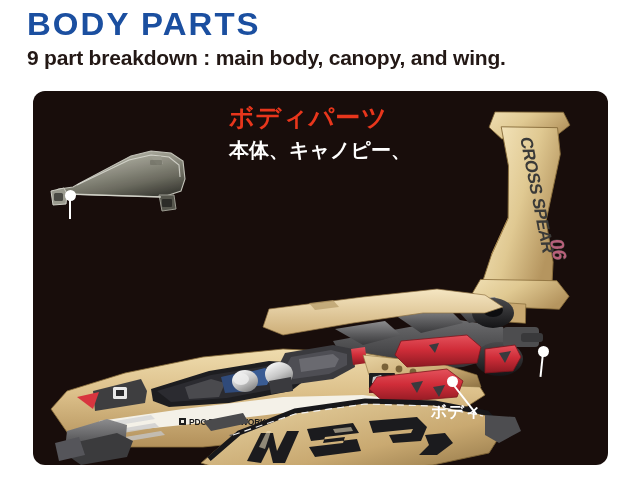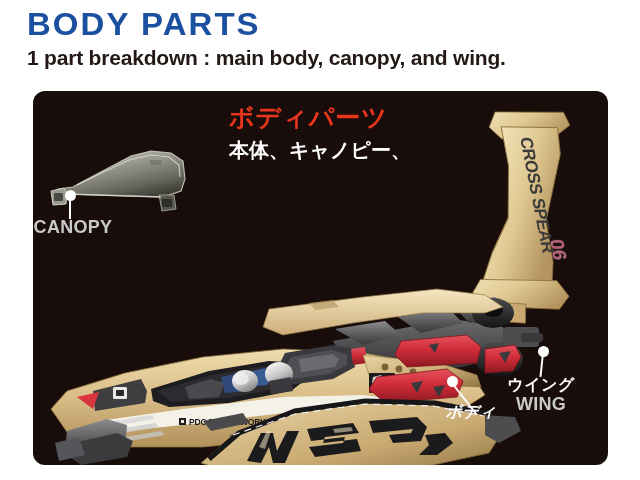--- a/index.html
+++ b/index.html
@@ -57,21 +57,21 @@
   .leader{position:absolute;background:#ffffff;transform-origin:0 50%;height:2px;}
 
   
   .art{position:absolute;left:0;top:0;width:575px;height:374px;pointer-events:none;}
 </style>
 </head>
 <body>
 
 <div id="header">
   <div id="page-title">BODY PARTS</div>
-  <div id="page-subtitle">1 part breakdown : main body, canopy, and wing.</div>
+  <div id="page-subtitle">9 part breakdown : main body, canopy, and wing.</div>
 </div>
 
 <div id="photo-panel">
 
   <svg class="art" viewBox="0 0 575 374">
     <defs>
       <linearGradient id="tan" x1="0" y1="0" x2="0" y2="1">
         <stop offset="0%" stop-color="#efdcae"></stop>
         <stop offset="45%" stop-color="#dcc08a"></stop>
         <stop offset="100%" stop-color="#b2905a"></stop>
@@ -273,29 +273,24 @@
   </svg>
 
   <div class="jp-head">ボディパーツ</div>
   <div class="jp-body">
     <div>本体、キャノピー、</div>
   </div>
 
   <div class="dot" style="left:32px;top:99px;"></div>
   <div class="leader" style="left:37px;top:105px;width:22px;transform:rotate(90deg);"></div>
   <div class="callout" style="left:-6px;top:126px;width:92px;">
-    <div class="en">CANOPY</div>
   </div>
 
   <div class="dot" style="left:505px;top:255px;"></div>
   <div class="leader" style="left:510px;top:261px;width:24px;transform:rotate(96deg);"></div>
-  <div class="callout" style="left:462px;top:285px;width:92px;">
-    <div class="jp">ウイング</div>
-    <div class="en">WING</div>
-  </div>
 
   <div class="dot" style="left:414px;top:285px;"></div>
   <div class="leader" style="left:419px;top:291px;width:40px;transform:rotate(52deg);"></div>
-  <div class="callout" style="left:392px;top:312px;width:92px;font-style:italic;">
+  <div class="callout" style="left:377px;top:312px;width:92px;">
     <div class="jp">ボディ</div>
   </div>
 
 </div>
 
 </body></html>

